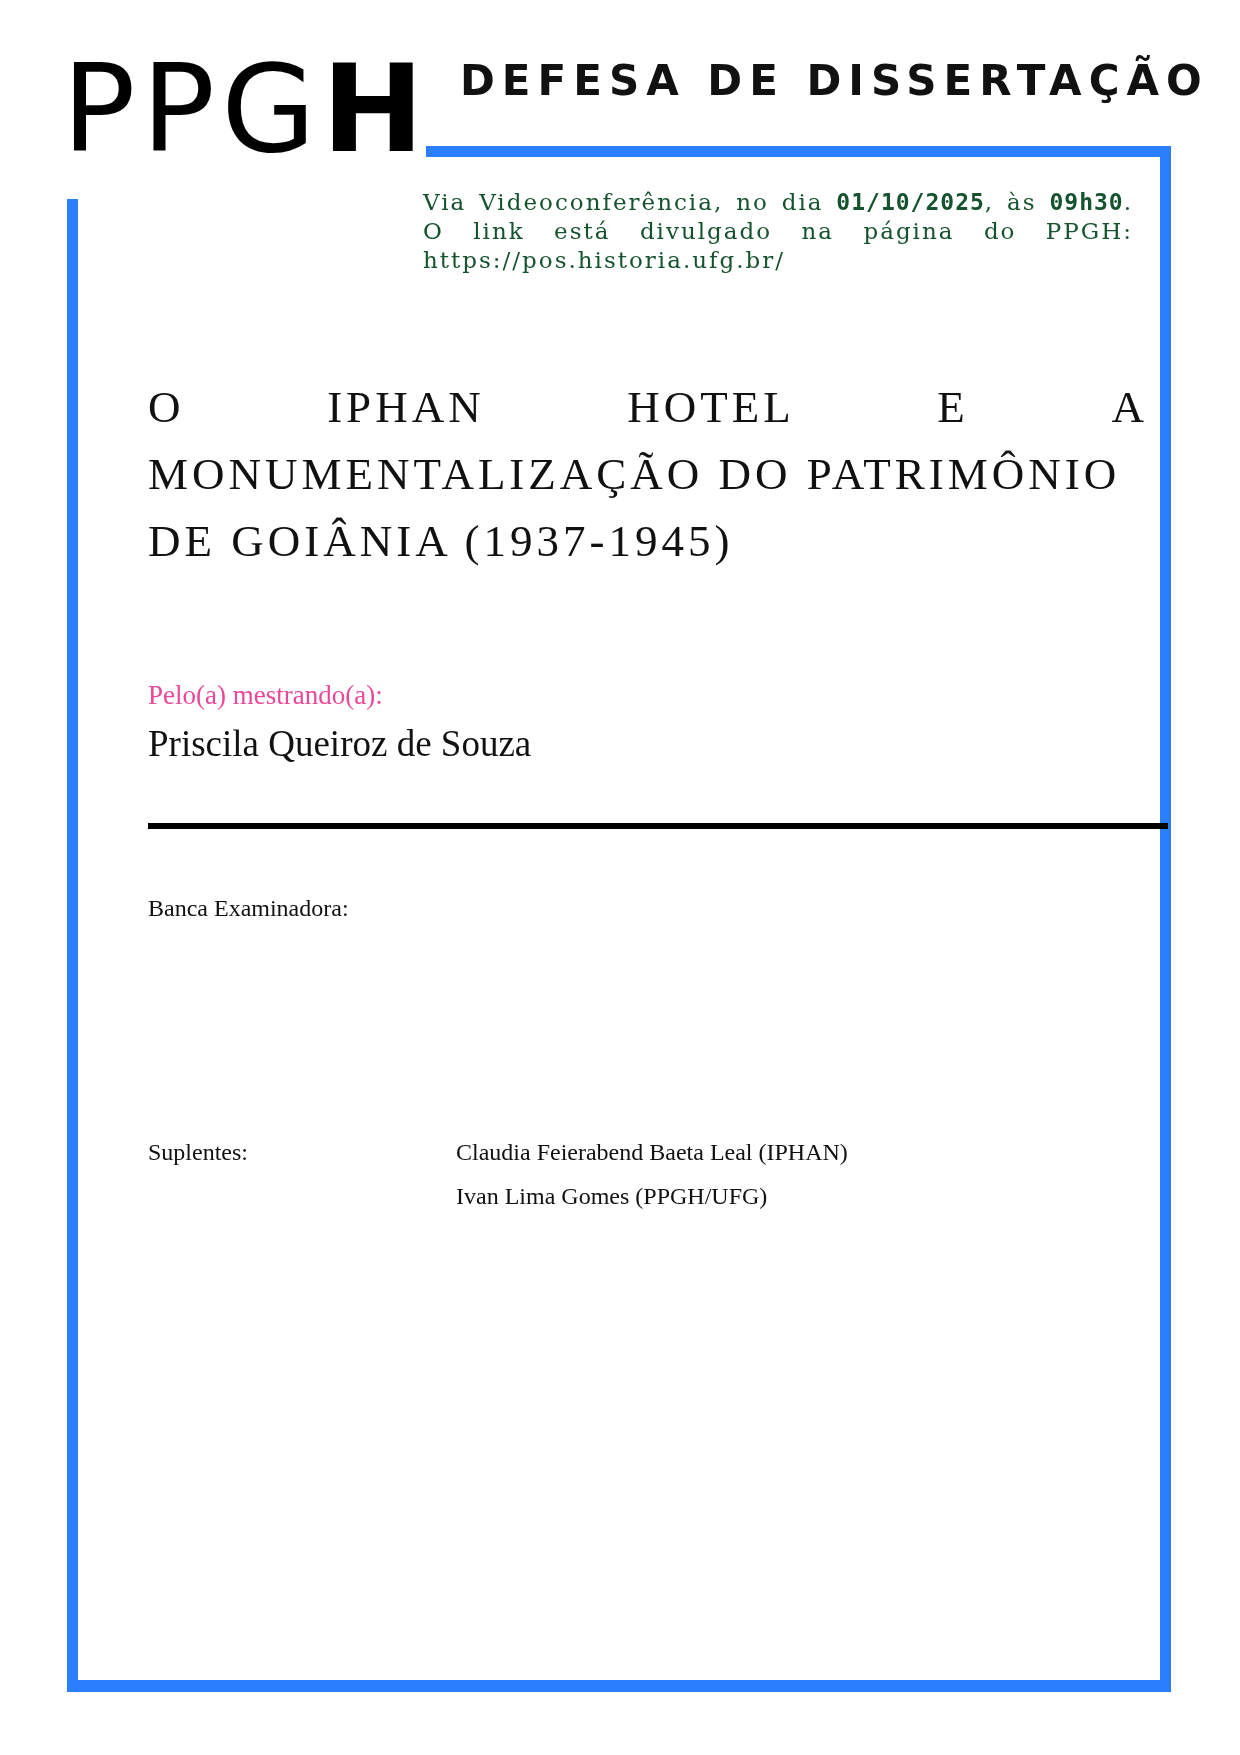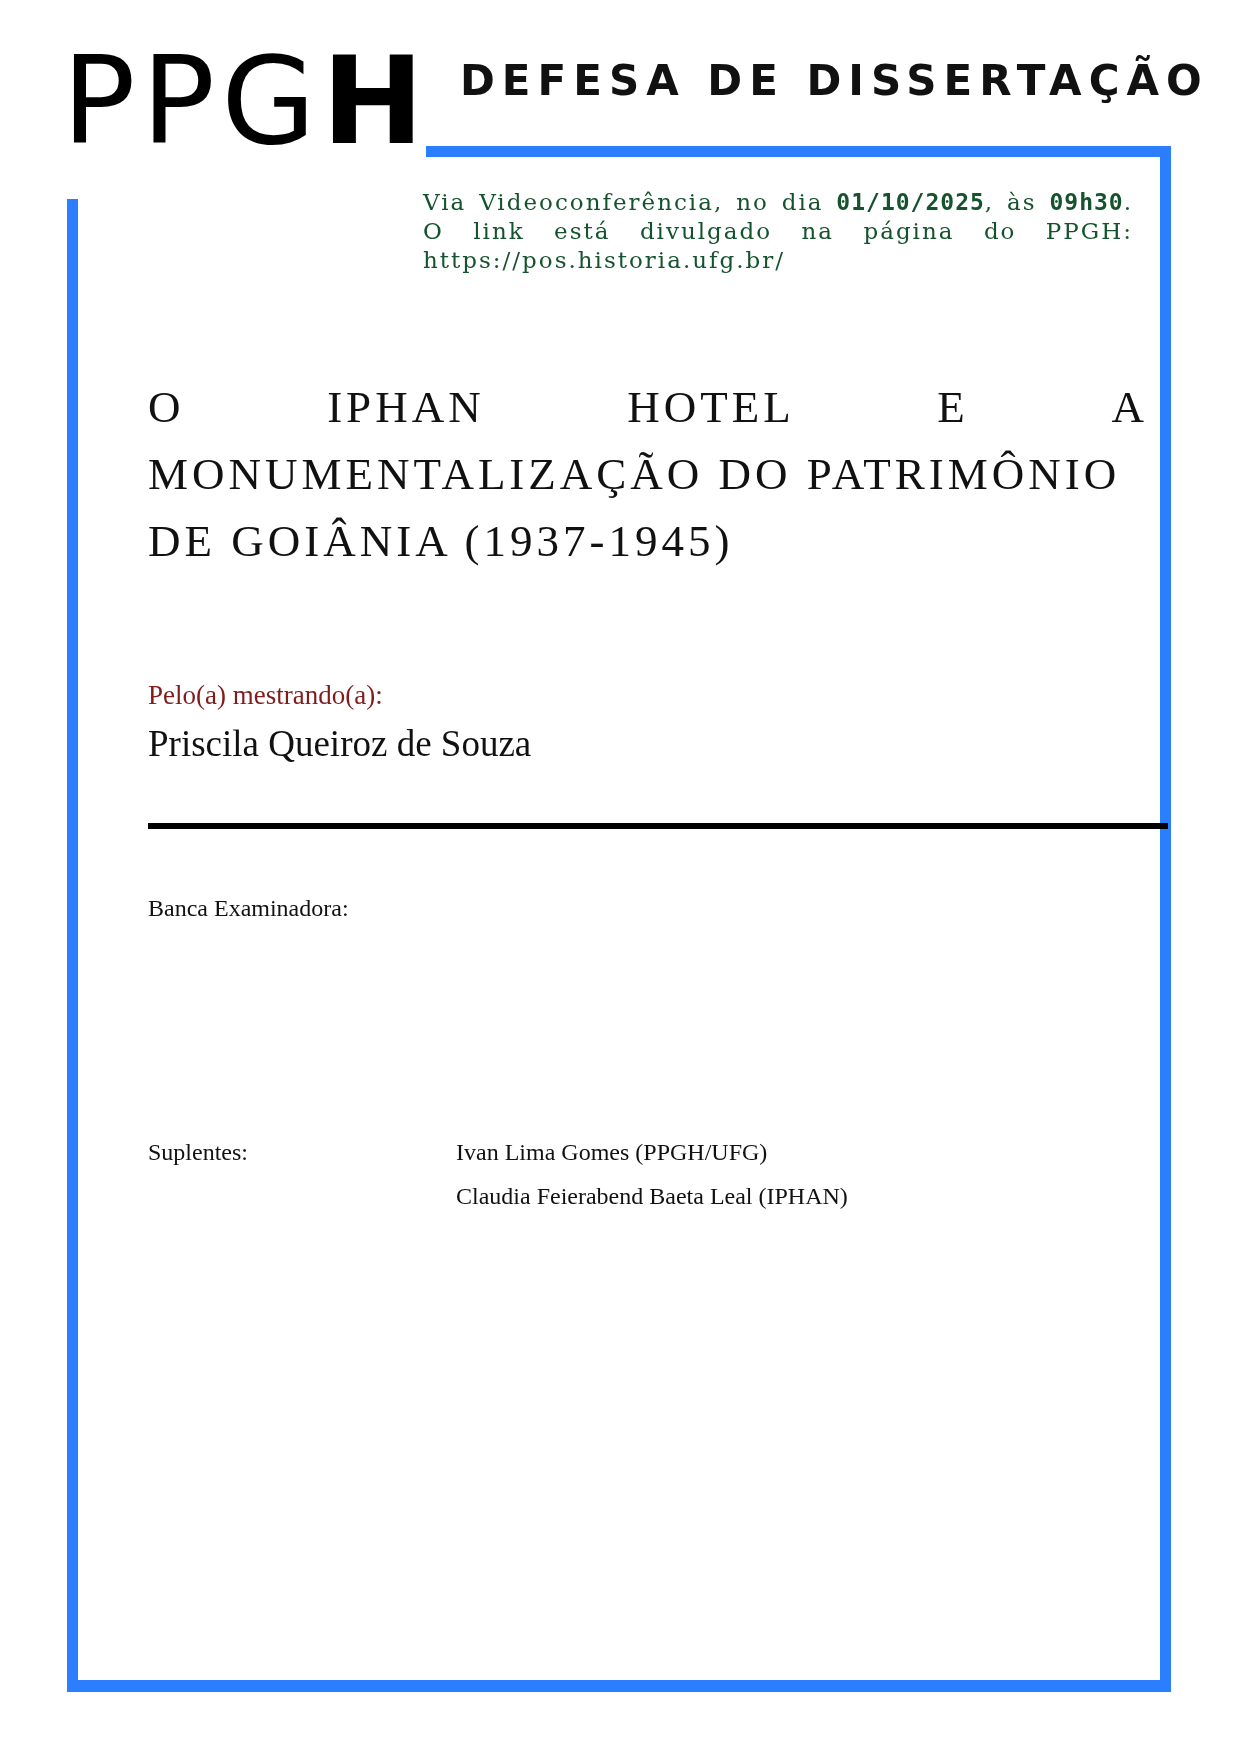--- a/index.html
+++ b/index.html
@@ -1,26 +1,26 @@
 <!DOCTYPE html>
 <html><head>
   <meta charset="utf-8">
   <style>
     html, body { margin: 0; padding: 0; background: #ffffff; }
     body { width: 1240px; height: 1755px; position: relative; overflow: hidden; font-family: "DejaVu Serif", serif; color: #111; }
     .abs { position: absolute; }
-    .logo { left: 62px; top: 40px; font-family: "DejaVu Sans", sans-serif; font-size: 122px; line-height: 1; letter-spacing: 6px; color: #000; font-weight: 400; }
+    .logo { left: 62px; top: 48px; font-family: "DejaVu Sans", sans-serif; font-size: 122px; line-height: 1; letter-spacing: 6px; color: #000; font-weight: 400; }
     .logo .h { font-weight: 700; }
     .doc-type { left: 460px; top: 56px; font-family: "DejaVu Sans", sans-serif; font-weight: 700; font-size: 42px; letter-spacing: 7px; color: #111; white-space: nowrap; text-align: right; }
     .bar { position: absolute; background: #2b7fff; }
     .info { left: 423px; top: 188px; width: 710px; font-family: "DejaVu Serif", serif; font-size: 23px; line-height: 29px; letter-spacing: 2px; text-align: justify; text-align-last: left; color: #14532d; }
     .info b { font-family: "DejaVu Sans Mono", monospace; font-weight: 700; letter-spacing: 1px; }
     .title { left: 148px; top: 374px; width: 1000px; font-family: "Liberation Serif", serif; font-size: 45px; line-height: 67px; letter-spacing: 4px; color: #111; }
     .title .l1 { display: flex; justify-content: space-between; }
-    .by-label { left: 148px; top: 680px; font-family: "Liberation Serif", serif; font-size: 27px; color: #7f1d1d; }
+    .by-label { left: 148px; top: 680px; font-family: "Liberation Serif", serif; font-size: 27px; color: #ec4899; }
     .student { left: 148px; top: 722px; font-family: "Liberation Serif", serif; font-size: 37px; color: #111; }
     .rule { left: 148px; top: 823px; width: 1020px; height: 6px; background: #000; }
     .row { position: absolute; left: 148px; font-family: "Liberation Serif", serif; font-size: 24px; line-height: 44px; color: #111; display: flex; }
     .row .lbl { width: 308px; flex: none; }
     .row .names div { white-space: nowrap; }
   </style>
 </head>
 <body>
 
 <div class="abs logo"><span>PPG</span><span class="h">H</span></div>
@@ -51,16 +51,16 @@
 
 <div class="abs rule"></div>
 
 <div class="row" style="top:886px;">
   <div class="lbl">Banca Examinadora:</div>
 </div>
 
 <div class="row" style="top:1130px;">
   <div class="lbl">Suplentes:</div>
   <div class="names">
+    <div>Claudia Feierabend Baeta Leal (IPHAN)</div>
     <div>Ivan Lima Gomes (PPGH/UFG)</div>
-    <div>Claudia Feierabend Baeta Leal (IPHAN)</div>
   </div>
 </div>
 
 </body></html>

